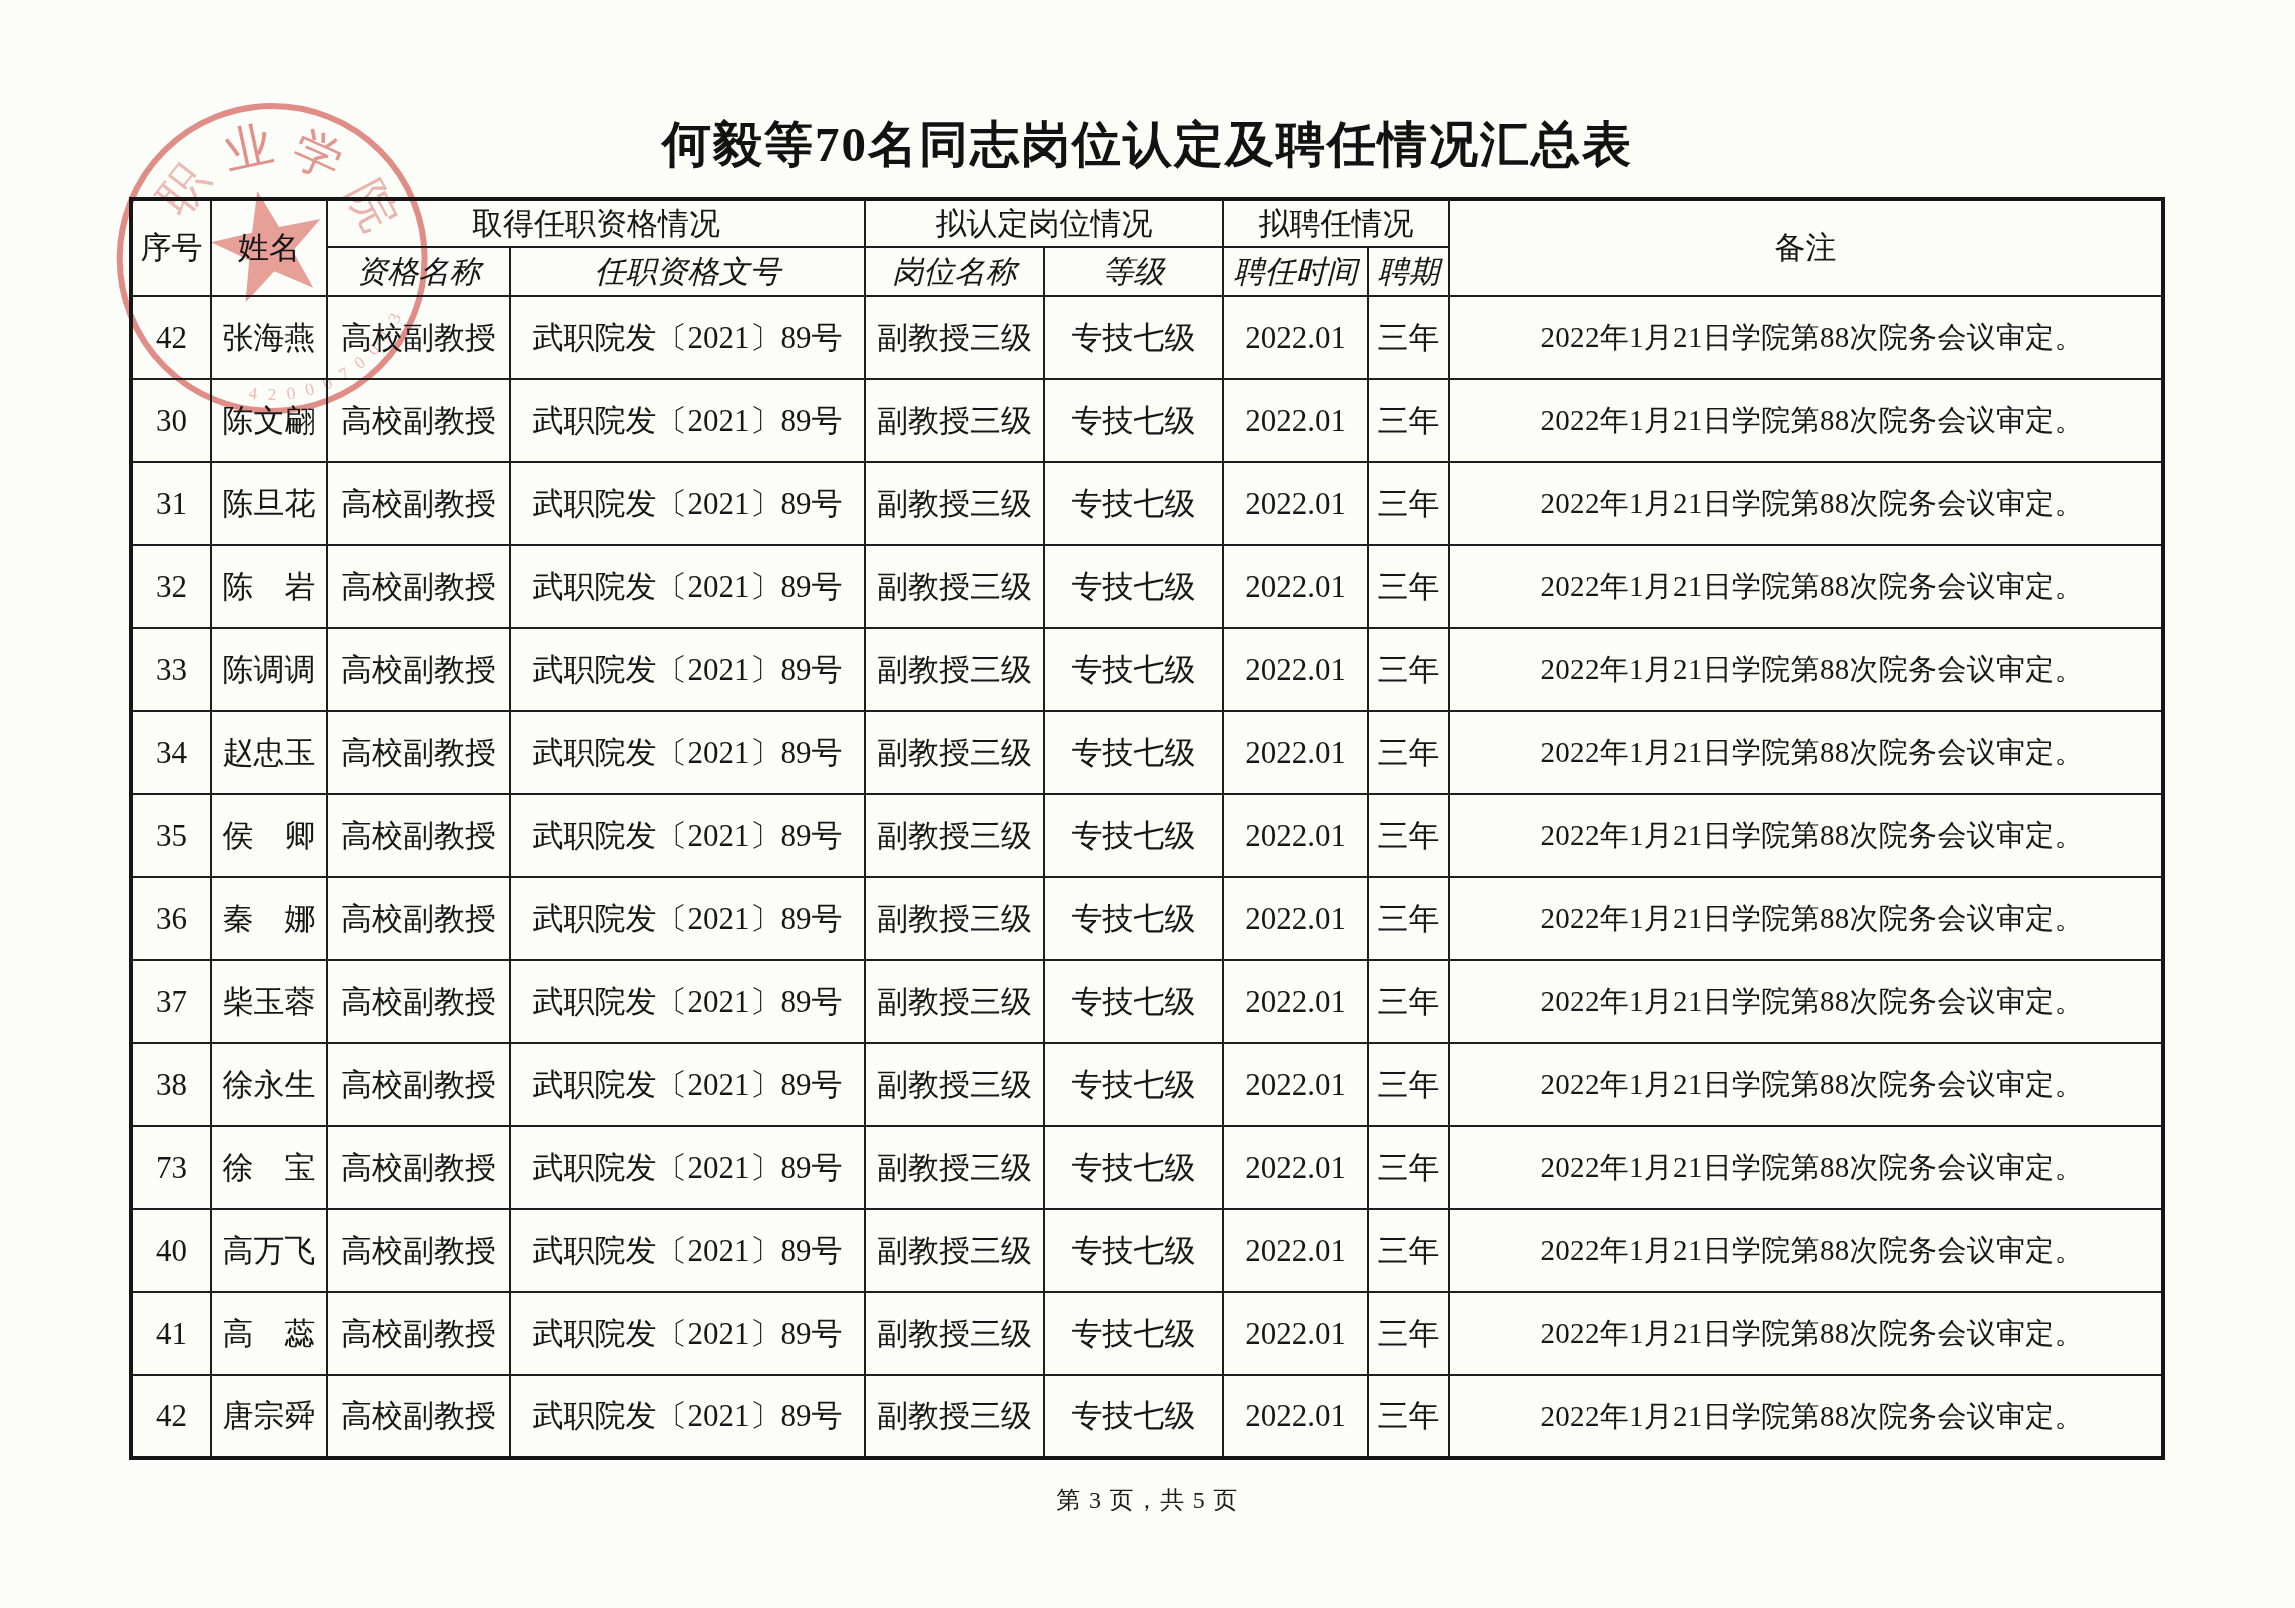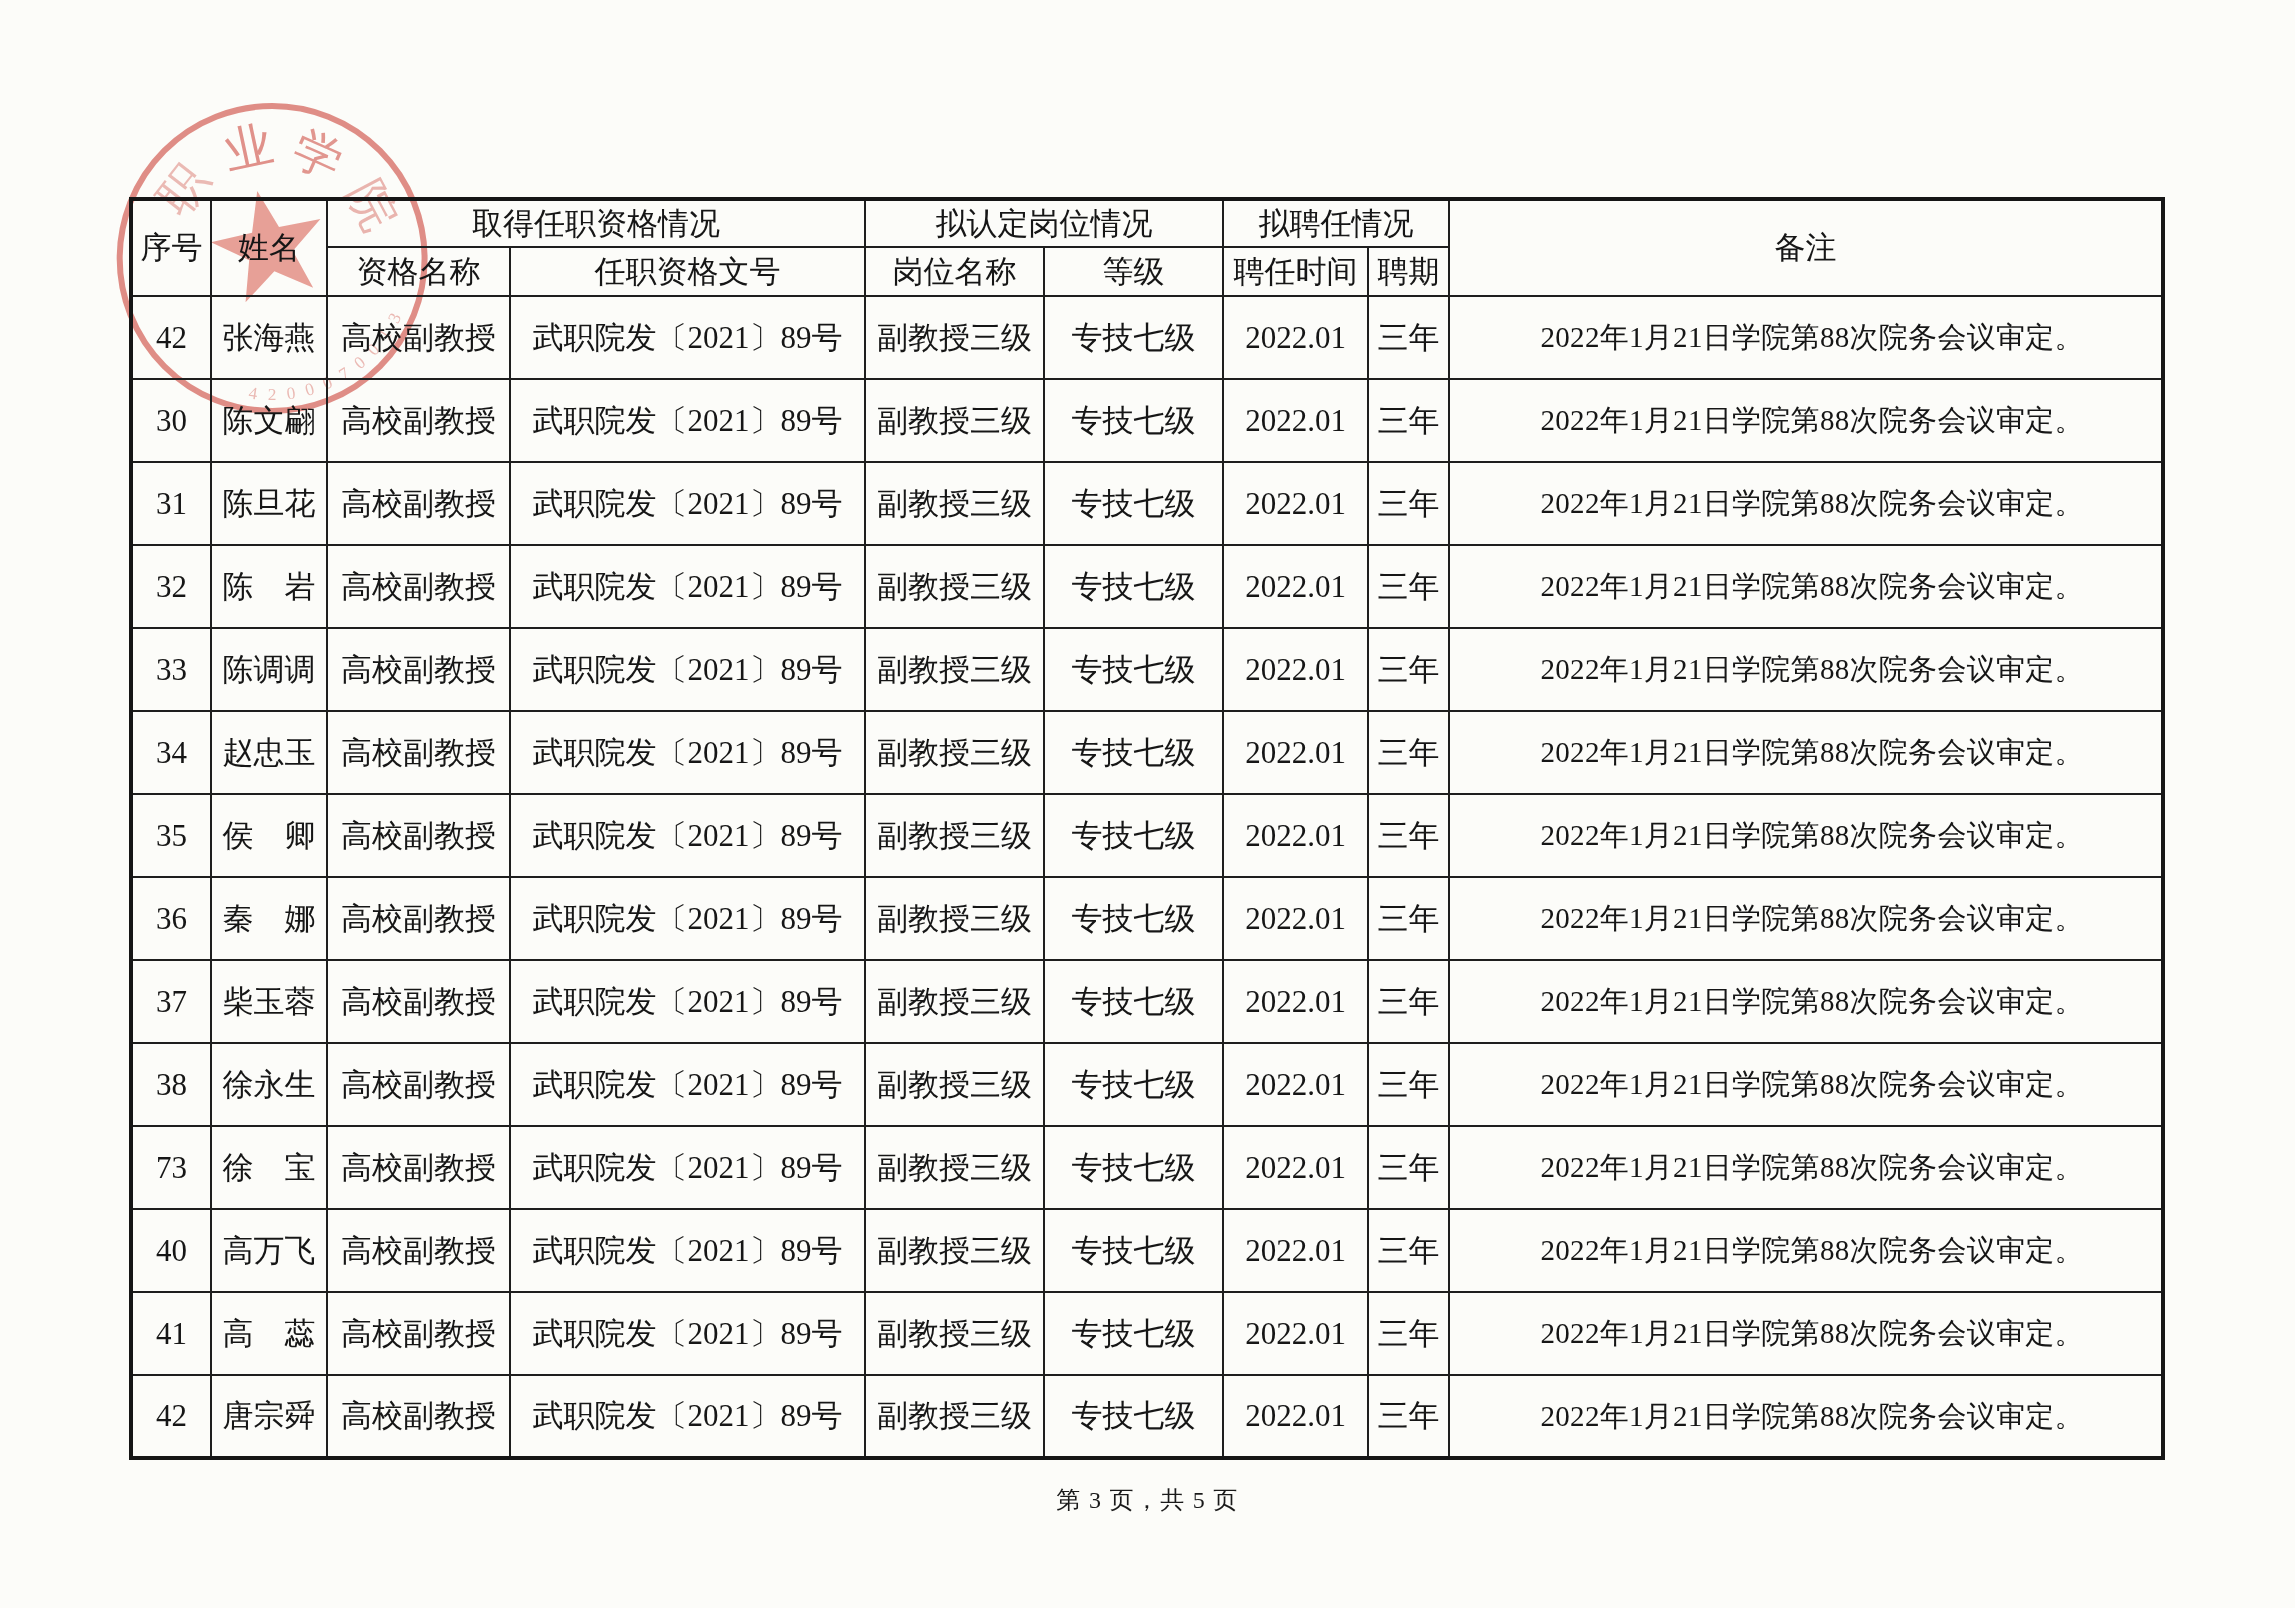--- a/index.html
+++ b/index.html
@@ -36,21 +36,21 @@
     font-weight:normal;
     text-align:center;
     vertical-align:middle;
     padding:0;
     line-height:1.2;
     overflow:hidden;
     white-space:nowrap;
   }
   .sheet { border:4.7px solid #161616; }
   .hdr-group { height:48px;margin-top:48px; }
-  .hdr-sub  { height:49px; }
+  .hdr-sub  { height:49px;font-style:italic; }
   .data-row { height:83px; }
   .cell-remark {
     text-align:left;
     padding-left:13.4px !important;
     font-size:29px !important;
     letter-spacing:0.3px;
   }
   .page-footer {
     position:absolute;
     top:1484px; left:0; width:100%;
@@ -89,20 +89,21 @@
         <text x="244" y="452" transform="rotate(-24 244 240)">0</text>
         <text x="244" y="452" transform="rotate(-32 244 240)">7</text>
         <text x="244" y="452" transform="rotate(-40 244 240)">0</text>
         <text x="244" y="452" transform="rotate(-48 244 240)">0</text>
         <text x="244" y="452" transform="rotate(-56 244 240)">1</text>
         <text x="244" y="452" transform="rotate(-64 244 240)">3</text>
       </g>
     </g>
   </svg>
 
+  <div class="doc-title">何毅等70名同志岗位认定及聘任情况汇总表</div>
 
   <table class="sheet">
     <colgroup>
       <col style="width:80px">
         <col style="width:116px">
         <col style="width:183px">
       <col style="width:355px">
         <col style="width:179px">
         <col style="width:179px">
       <col style="width:145px">

